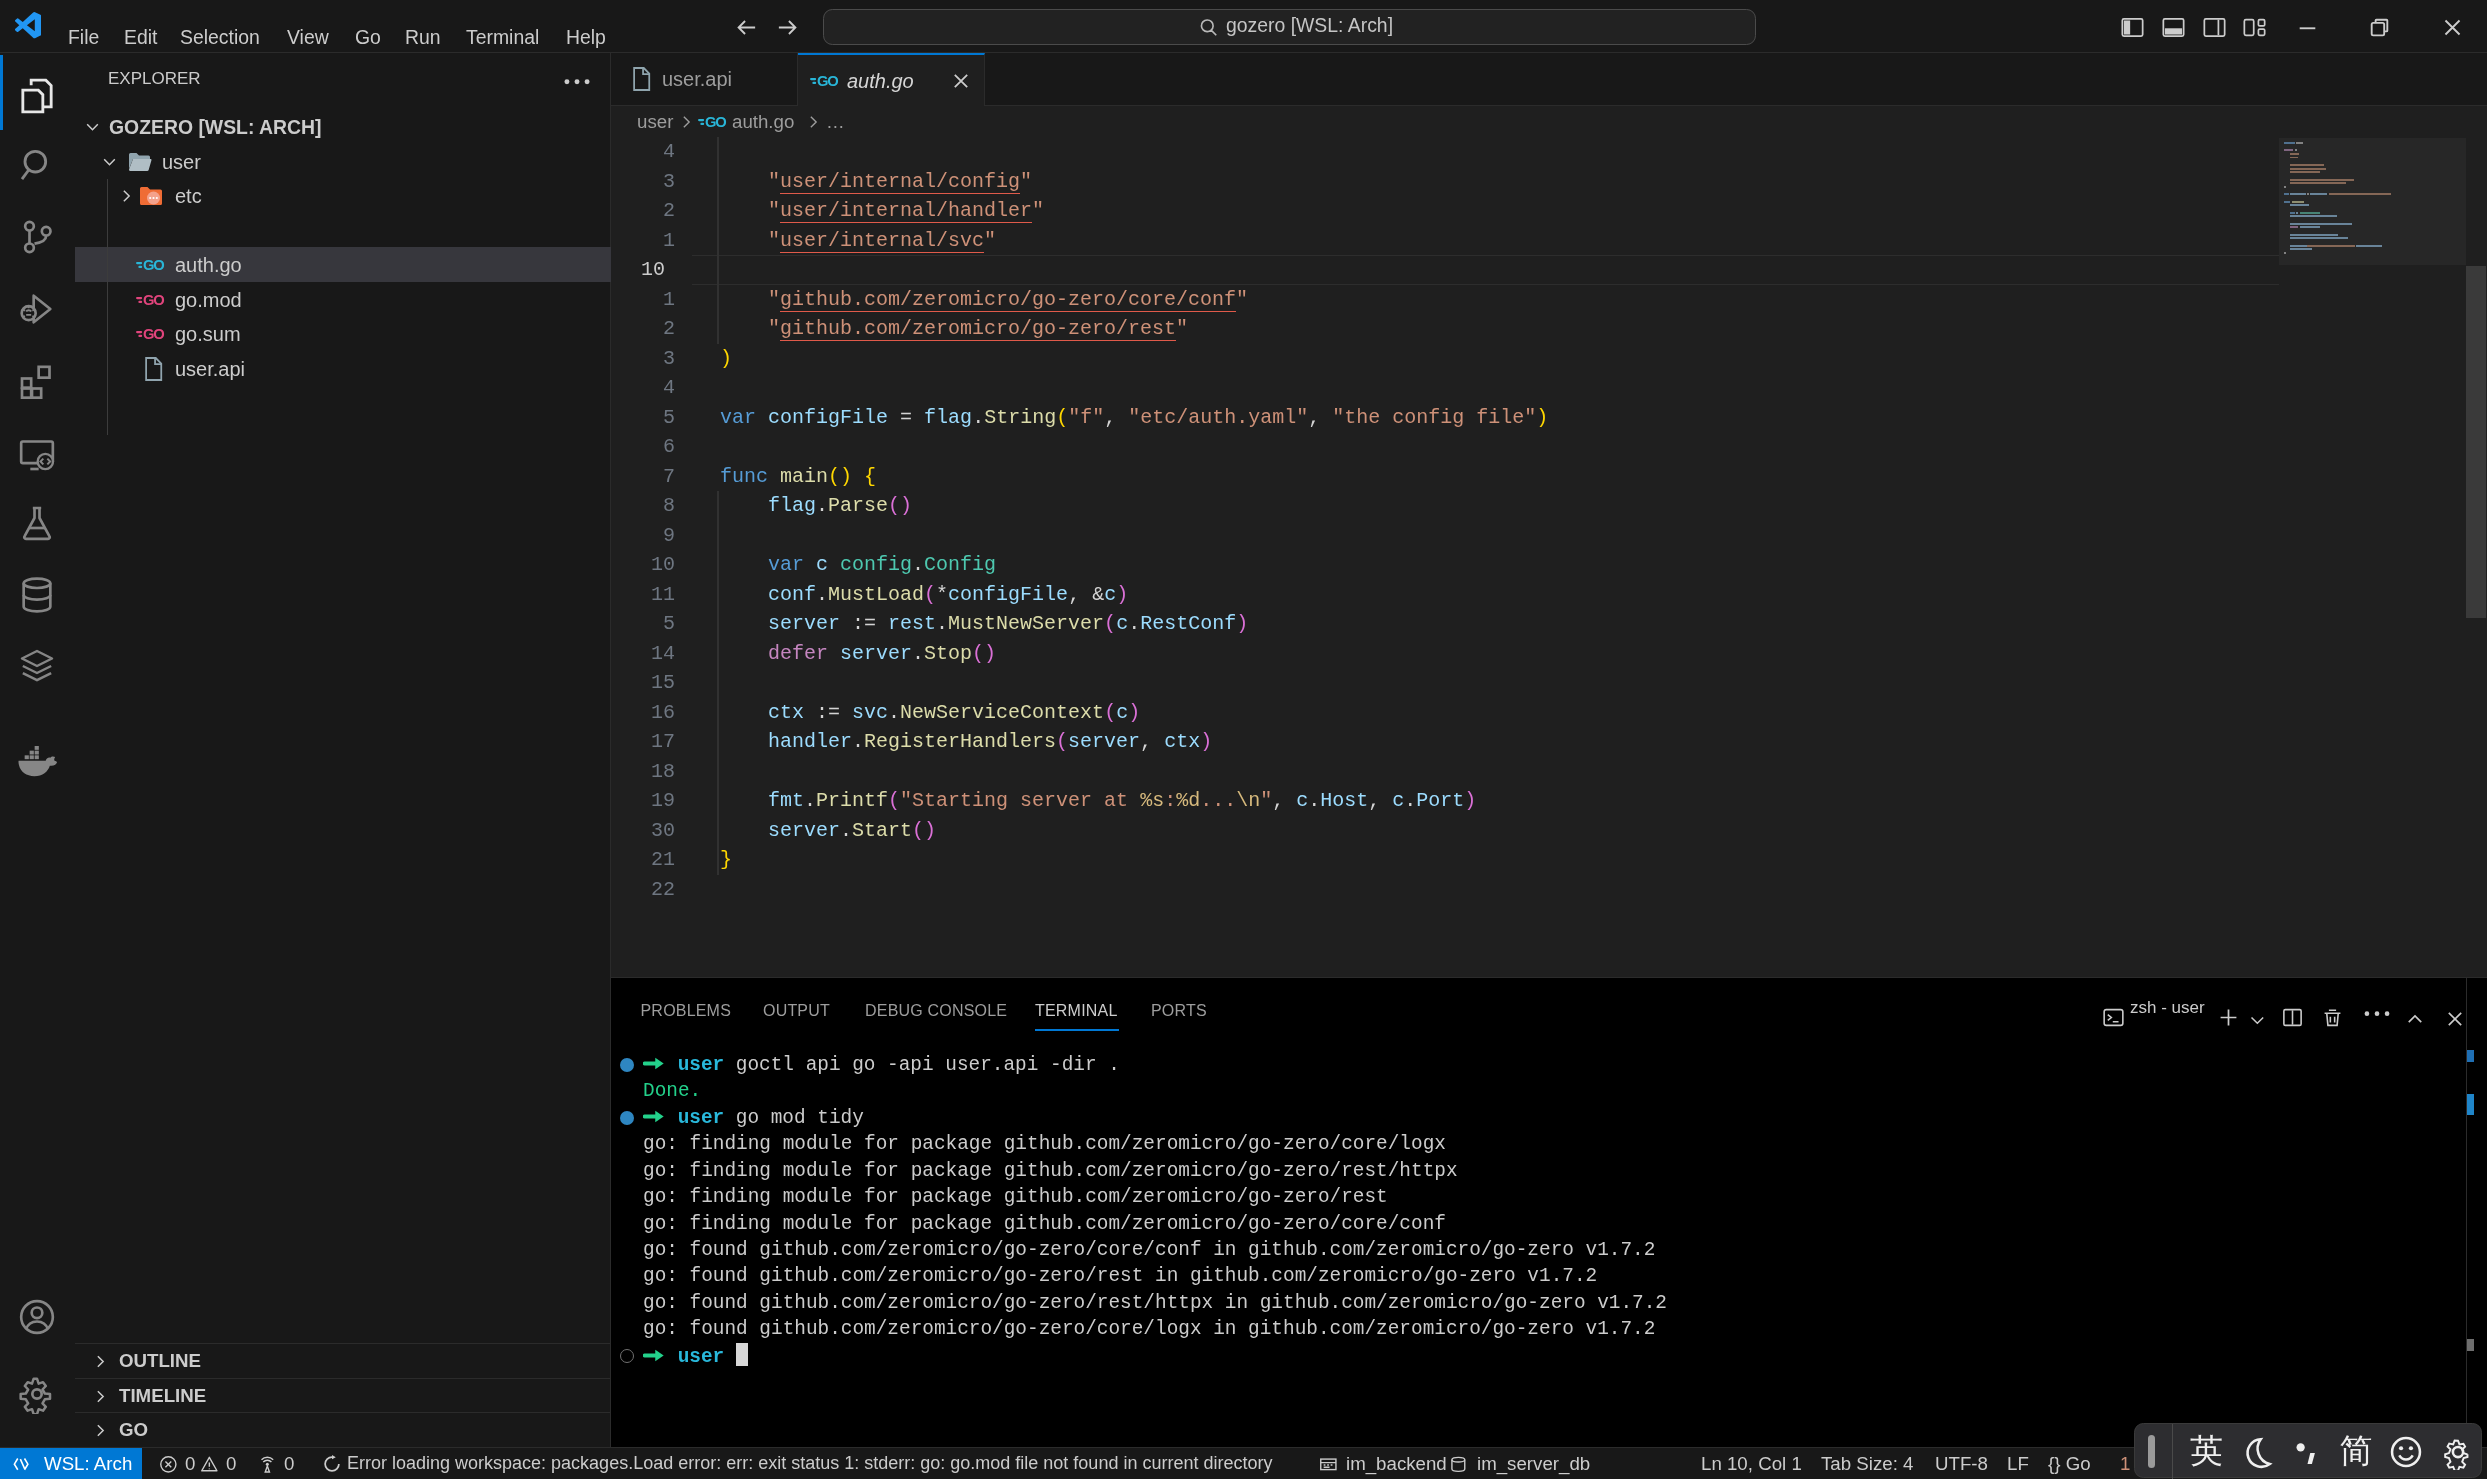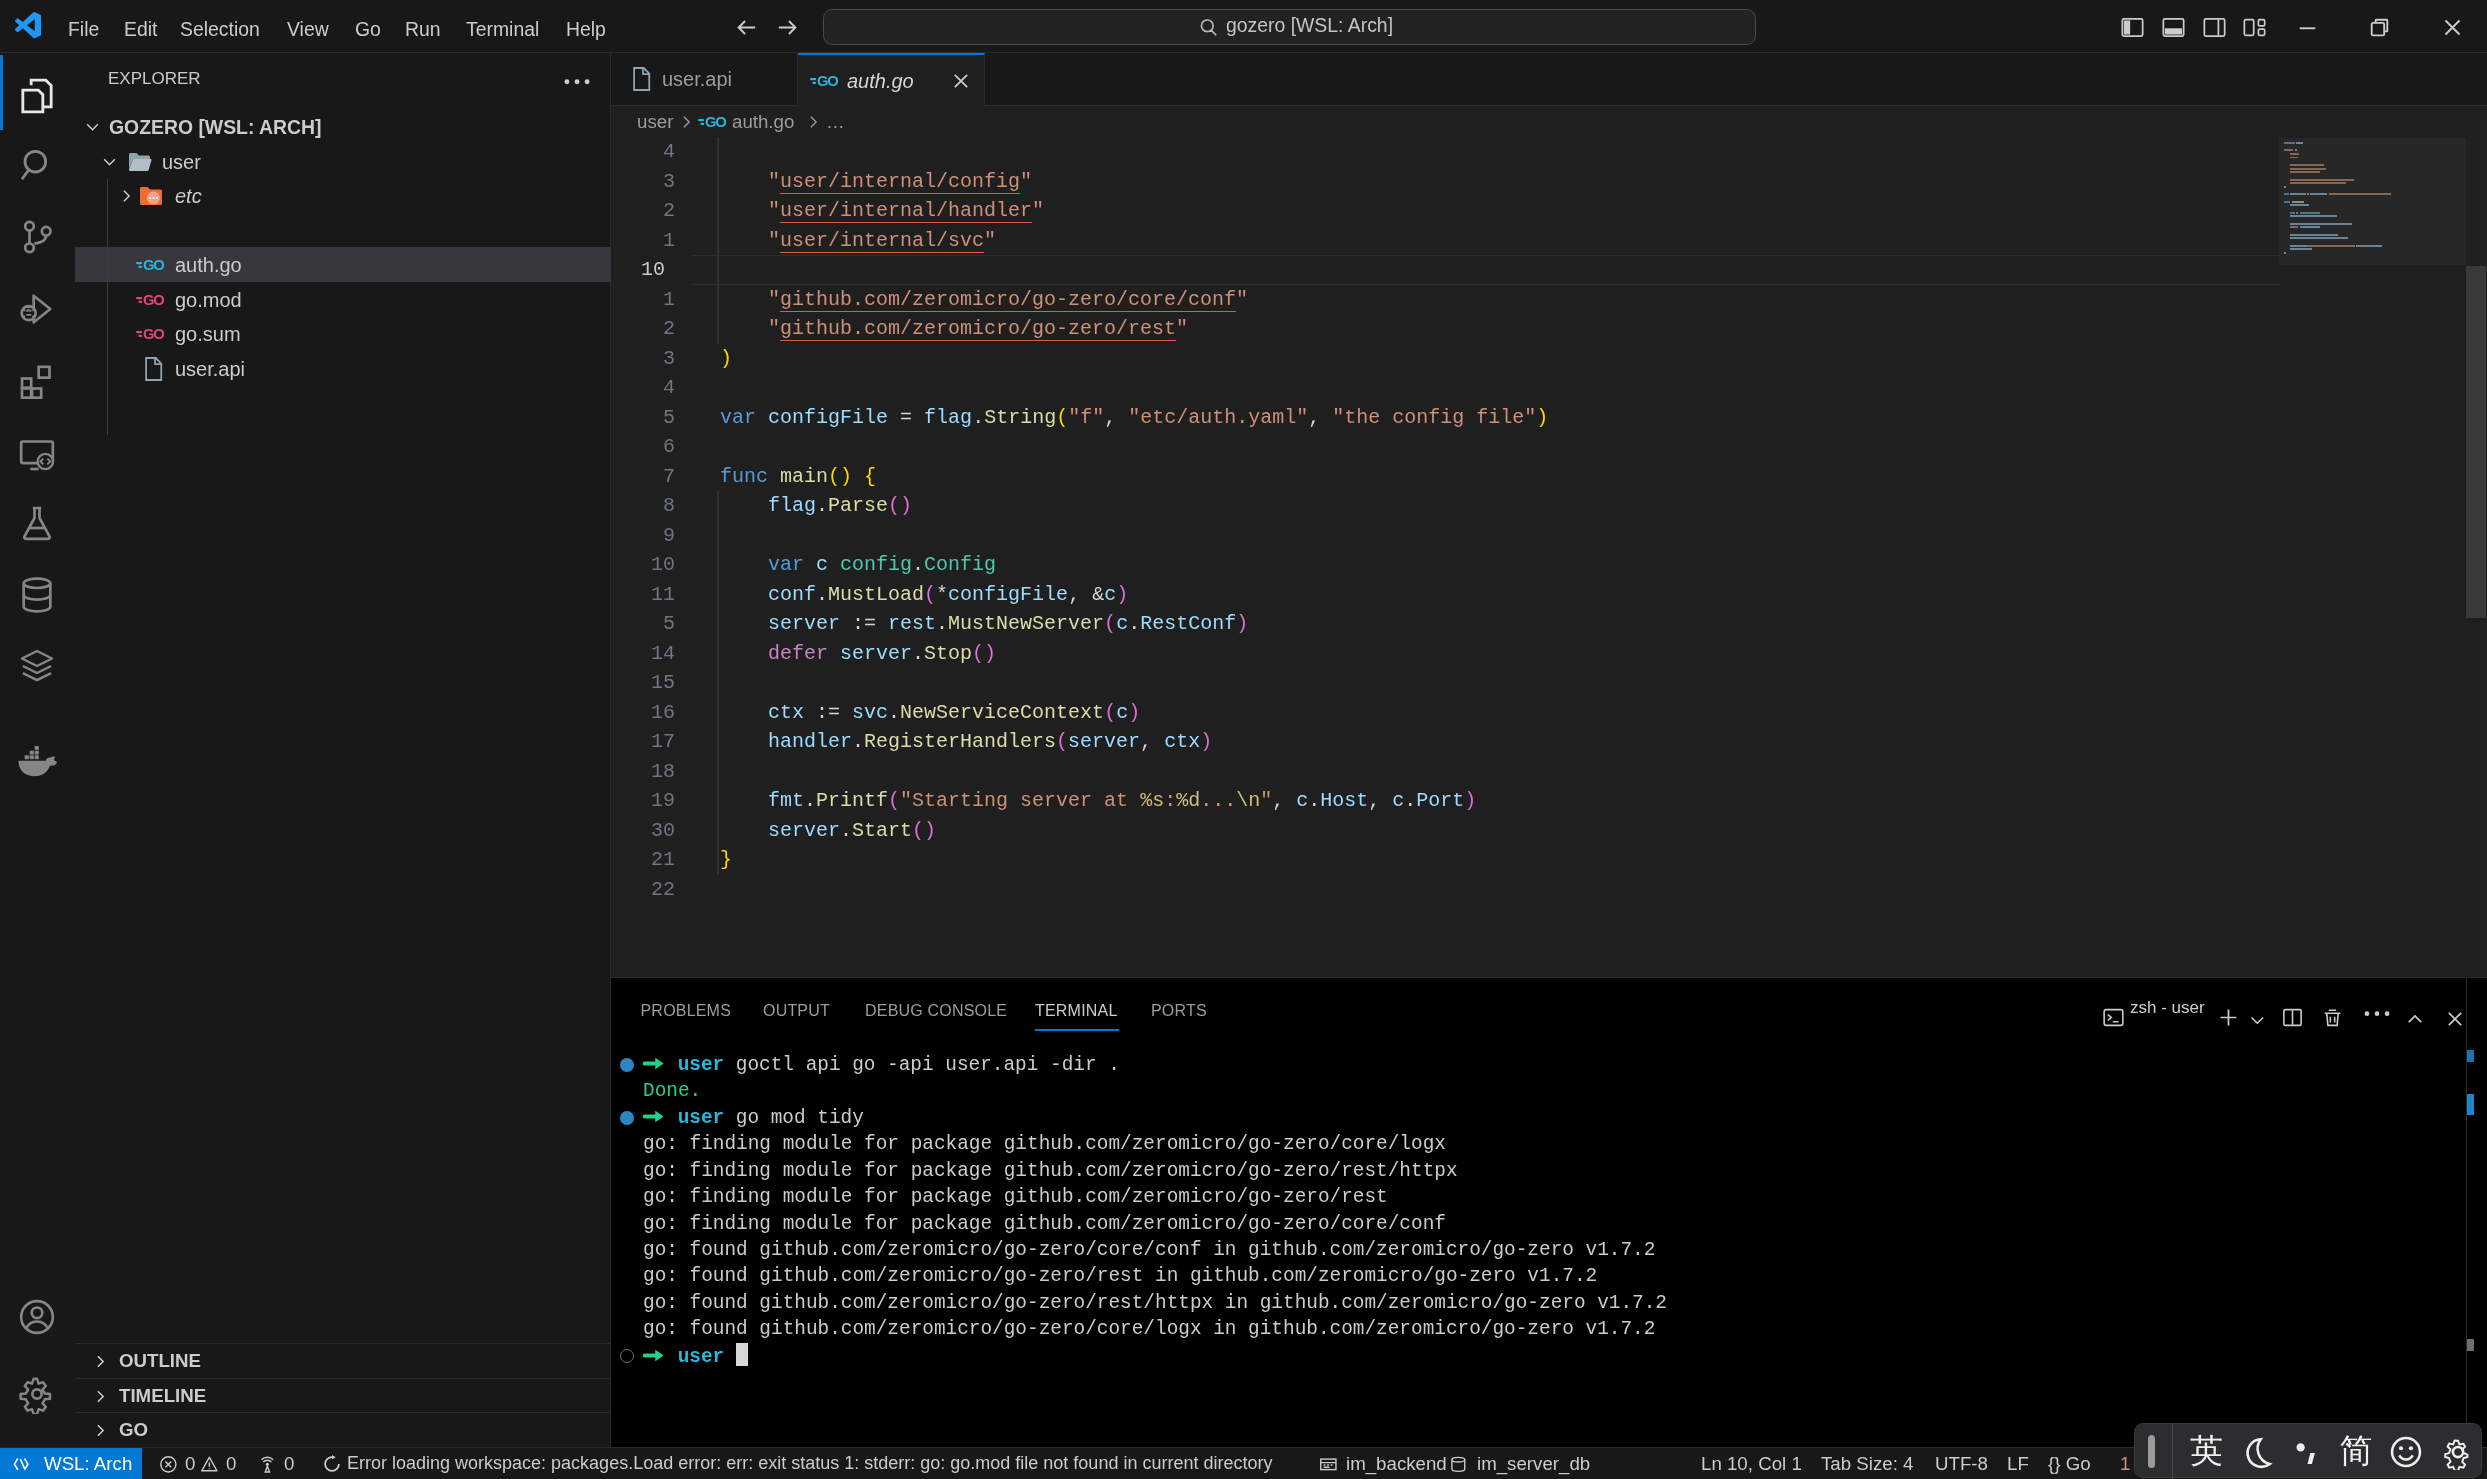--- a/index.html
+++ b/index.html
@@ -1,21 +1,21 @@
 <!DOCTYPE html>
 <html style="font-size:12.4px"><head><meta charset="utf-8">
 <style>
 *{margin:0;padding:0;box-sizing:border-box}
 html,body{width:2487px;height:1480px;background:#181818;overflow:hidden}
 body{font-family:"Liberation Sans",sans-serif;color:#ccc;position:relative}
 .abs{position:absolute}
 svg{display:block}
 
 #titlebar{position:absolute;left:0;top:0;width:2487px;height:53px;background:#181818;border-bottom:1.6px solid #2b2b2b}
-.menu{position:absolute;top:4px;height:53px;line-height:51px;font-size:19.4px;color:#cccccc}
+.menu{position:absolute;top:12px;height:53px;line-height:51px;font-size:19.4px;color:#cccccc}
 
 #actbar{position:absolute;left:0;top:53px;width:75px;height:1394px;background:#181818}
 .aicon{position:absolute;left:17px;width:40px;height:40px}
 
 #sidebar{position:absolute;left:75px;top:53px;width:536px;height:1394px;background:#181818;border-right:0.8px solid #2b2b2b}
 .trow{position:absolute;left:0;width:536px;height:35px;font-size:20px;color:#cccccc}
 .trow .lbl{position:absolute;top:50%;transform:translateY(-50%)}
 .seche{position:absolute;left:0;width:536px;height:34px;border-top:0.8px solid #2b2b2b;font-weight:bold;font-size:18.7px;color:#cccccc}
 
 #editor{position:absolute;left:611px;top:53px;width:1876px;height:924px;background:#1f1f1f}
@@ -176,21 +176,21 @@
 <div class="trow" style="top:91px;">
       <svg width="17" height="17" viewBox="0 0 16 16" style="position:absolute;top:50%;transform:translateY(-50%);left:26px">
         <path fill="none" stroke="#cccccc" stroke-width="1.4" d="M3 5.5l5 5 5-5"></path>
       </svg>
       <svg width="24" height="21" viewBox="0 0 24 20" style="position:absolute;top:50%;transform:translateY(-50%);left:53px">
         <path fill="#90a4ae" d="M1 2.5A1.5 1.5 0 0 1 2.5 1h6L11 3.5h9.5A1.5 1.5 0 0 1 22 5v2H5L1 17z"></path>
         <path fill="#b0bec5" d="M5 7h17.5a1 1 0 0 1 .95 1.3l-2.8 9.7a1.5 1.5 0 0 1-1.44 1H2.5A1.5 1.5 0 0 1 1 17.4z"></path>
       </svg>
       <span class="lbl" style="left:87px">user</span>
     </div>
-<div class="trow" style="top:125px;font-style:italic;">
+<div class="trow" style="top:125px;">
       <svg width="17" height="17" viewBox="0 0 16 16" style="position:absolute;top:50%;transform:translateY(-50%);left:43px">
         <path fill="none" stroke="#cccccc" stroke-width="1.4" d="M5.5 3l5 5-5 5"></path>
       </svg>
       <svg width="24" height="21" viewBox="0 0 24 20" style="position:absolute;top:50%;transform:translateY(-50%);left:64px">
         <path fill="#ef6c35" d="M1 2.5A1.5 1.5 0 0 1 2.5 1h6l2.5 2.5h10.5A1.5 1.5 0 0 1 23 5v12.5a1.5 1.5 0 0 1-1.5 1.5h-19A1.5 1.5 0 0 1 1 17.5z"></path>
         <circle cx="14.5" cy="12" r="6.5" fill="#f4a28c"></circle>
         <circle cx="11.2" cy="12" r="1.1" fill="#fff"></circle>
         <circle cx="14.5" cy="12" r="1.1" fill="#fff"></circle>
         <circle cx="17.8" cy="12" r="1.1" fill="#fff"></circle>
       </svg>

